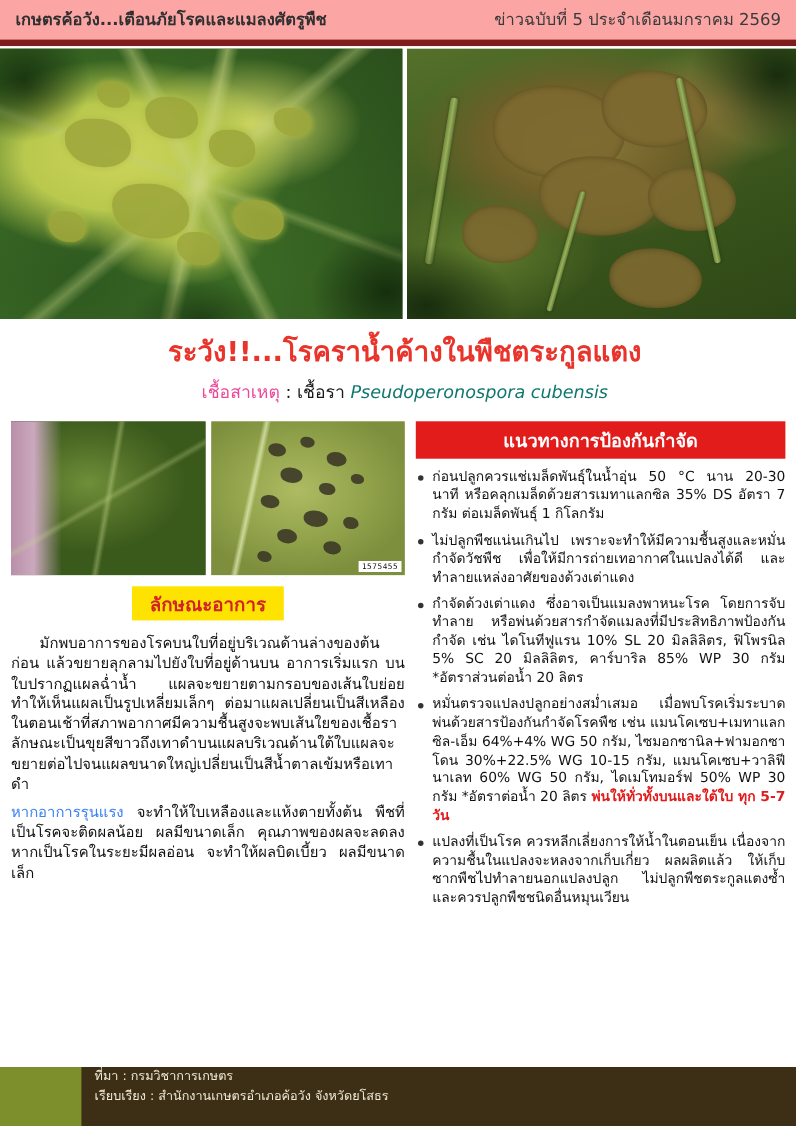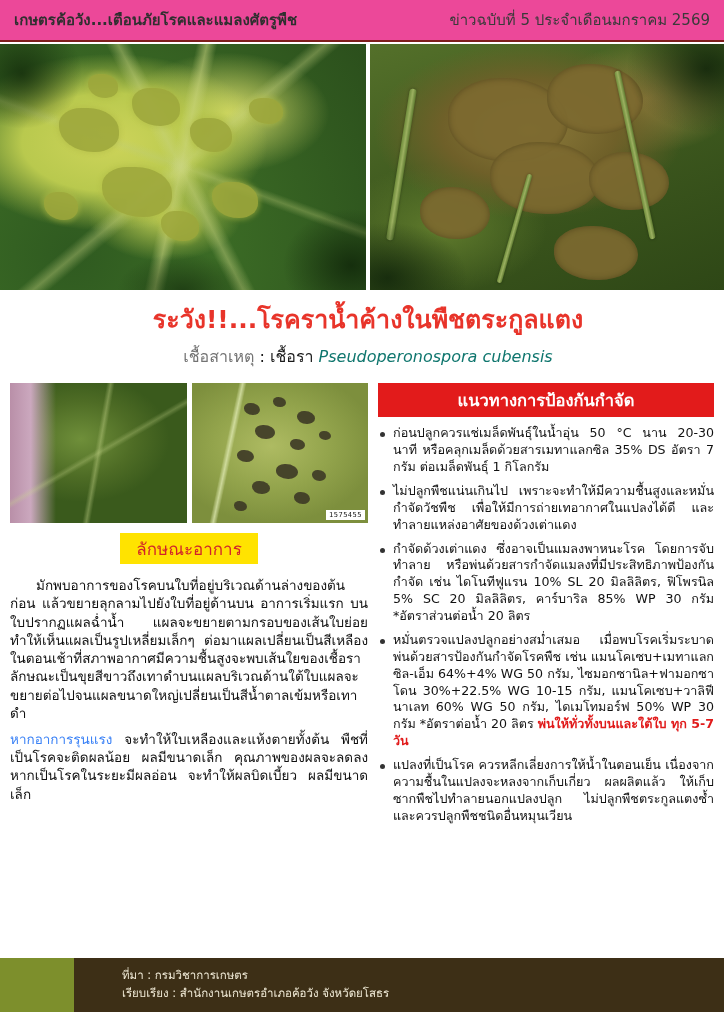--- a/index.html
+++ b/index.html
@@ -13,22 +13,22 @@
   .page {
     position: relative;
     width: 724px;
     height: 1024px;
     background: #ffffff;
   }
 
   
   .header {
     height: 42px;
-    background: #ec4899;
-    border-bottom: 2px solid #7f1d1d;
+    background: #fca5a5;
+    border-bottom: 6px solid #7f1d1d;
     display: flex;
     align-items: center;
     padding: 0 14px;
     justify-content: space-between;
   }
   .header-left {
     font-size: 15px;
     font-weight: bold;
     color: #2f2f2f;
     letter-spacing: 0px;
@@ -131,21 +131,21 @@
   }
   .subtitle {
     margin-top: 9px;
     font-size: 16px;
     color: #c0392b;
   }
   .subtitle .sci {
     font-style: italic;
     color: #0f766e;
   }
-  .subtitle .lead { color: #737373; }
+  .subtitle .lead { color: #ec4899; }
   .subtitle .plain { color: #1a1a1a; }
 
   
   .content {
     display: flex;
     padding: 4px 10px 0 10px;
     gap: 10px;
   }
   .col-left { width: 358px; }
   .col-right { width: 336px; }
@@ -212,21 +212,21 @@
     text-align: justify;
     margin-top: 8px;
   }
   .para .indent { display: inline-block; width: 26px; }
 
   .section-head-yellow {
     display: inline-block;
     background: #ffe300;
     color: #d2232a;
     font-size: 17px;
-    font-weight: normal;
+    font-weight: bold;
     padding: 2px 16px;
     margin: 10px auto 4px auto;
   }
   .center { text-align: center; }
 
   .section-head-red {
     background: #e21b1b;
     color: #ffffff;
     font-size: 16.5px;
     font-weight: bold;
@@ -251,27 +251,25 @@
     width: 5px; height: 5px;
     border-radius: 50%;
     background: #333333;
   }
   .hl-red { color: #3b82f6; }
   .hl-red-b { color: #e11b1b; font-weight: bold; }
 
   
   .footer {
     position: absolute;
-    left: 0; bottom: 12px;
+    left: 0; bottom: 0;
     width: 724px;
     height: 54px;
     background: #3d2f16;
     display: flex;
-    align-items: center;
-    gap: 36px;
   }
   .footer .bar {
     width: 74px; height: 54px;
     background: #7d8f2c;
   }
   .footer-text {
     padding-left: 12px;
     color: #f0ead6;
     font-size: 11.5px;
     line-height: 1.55;

